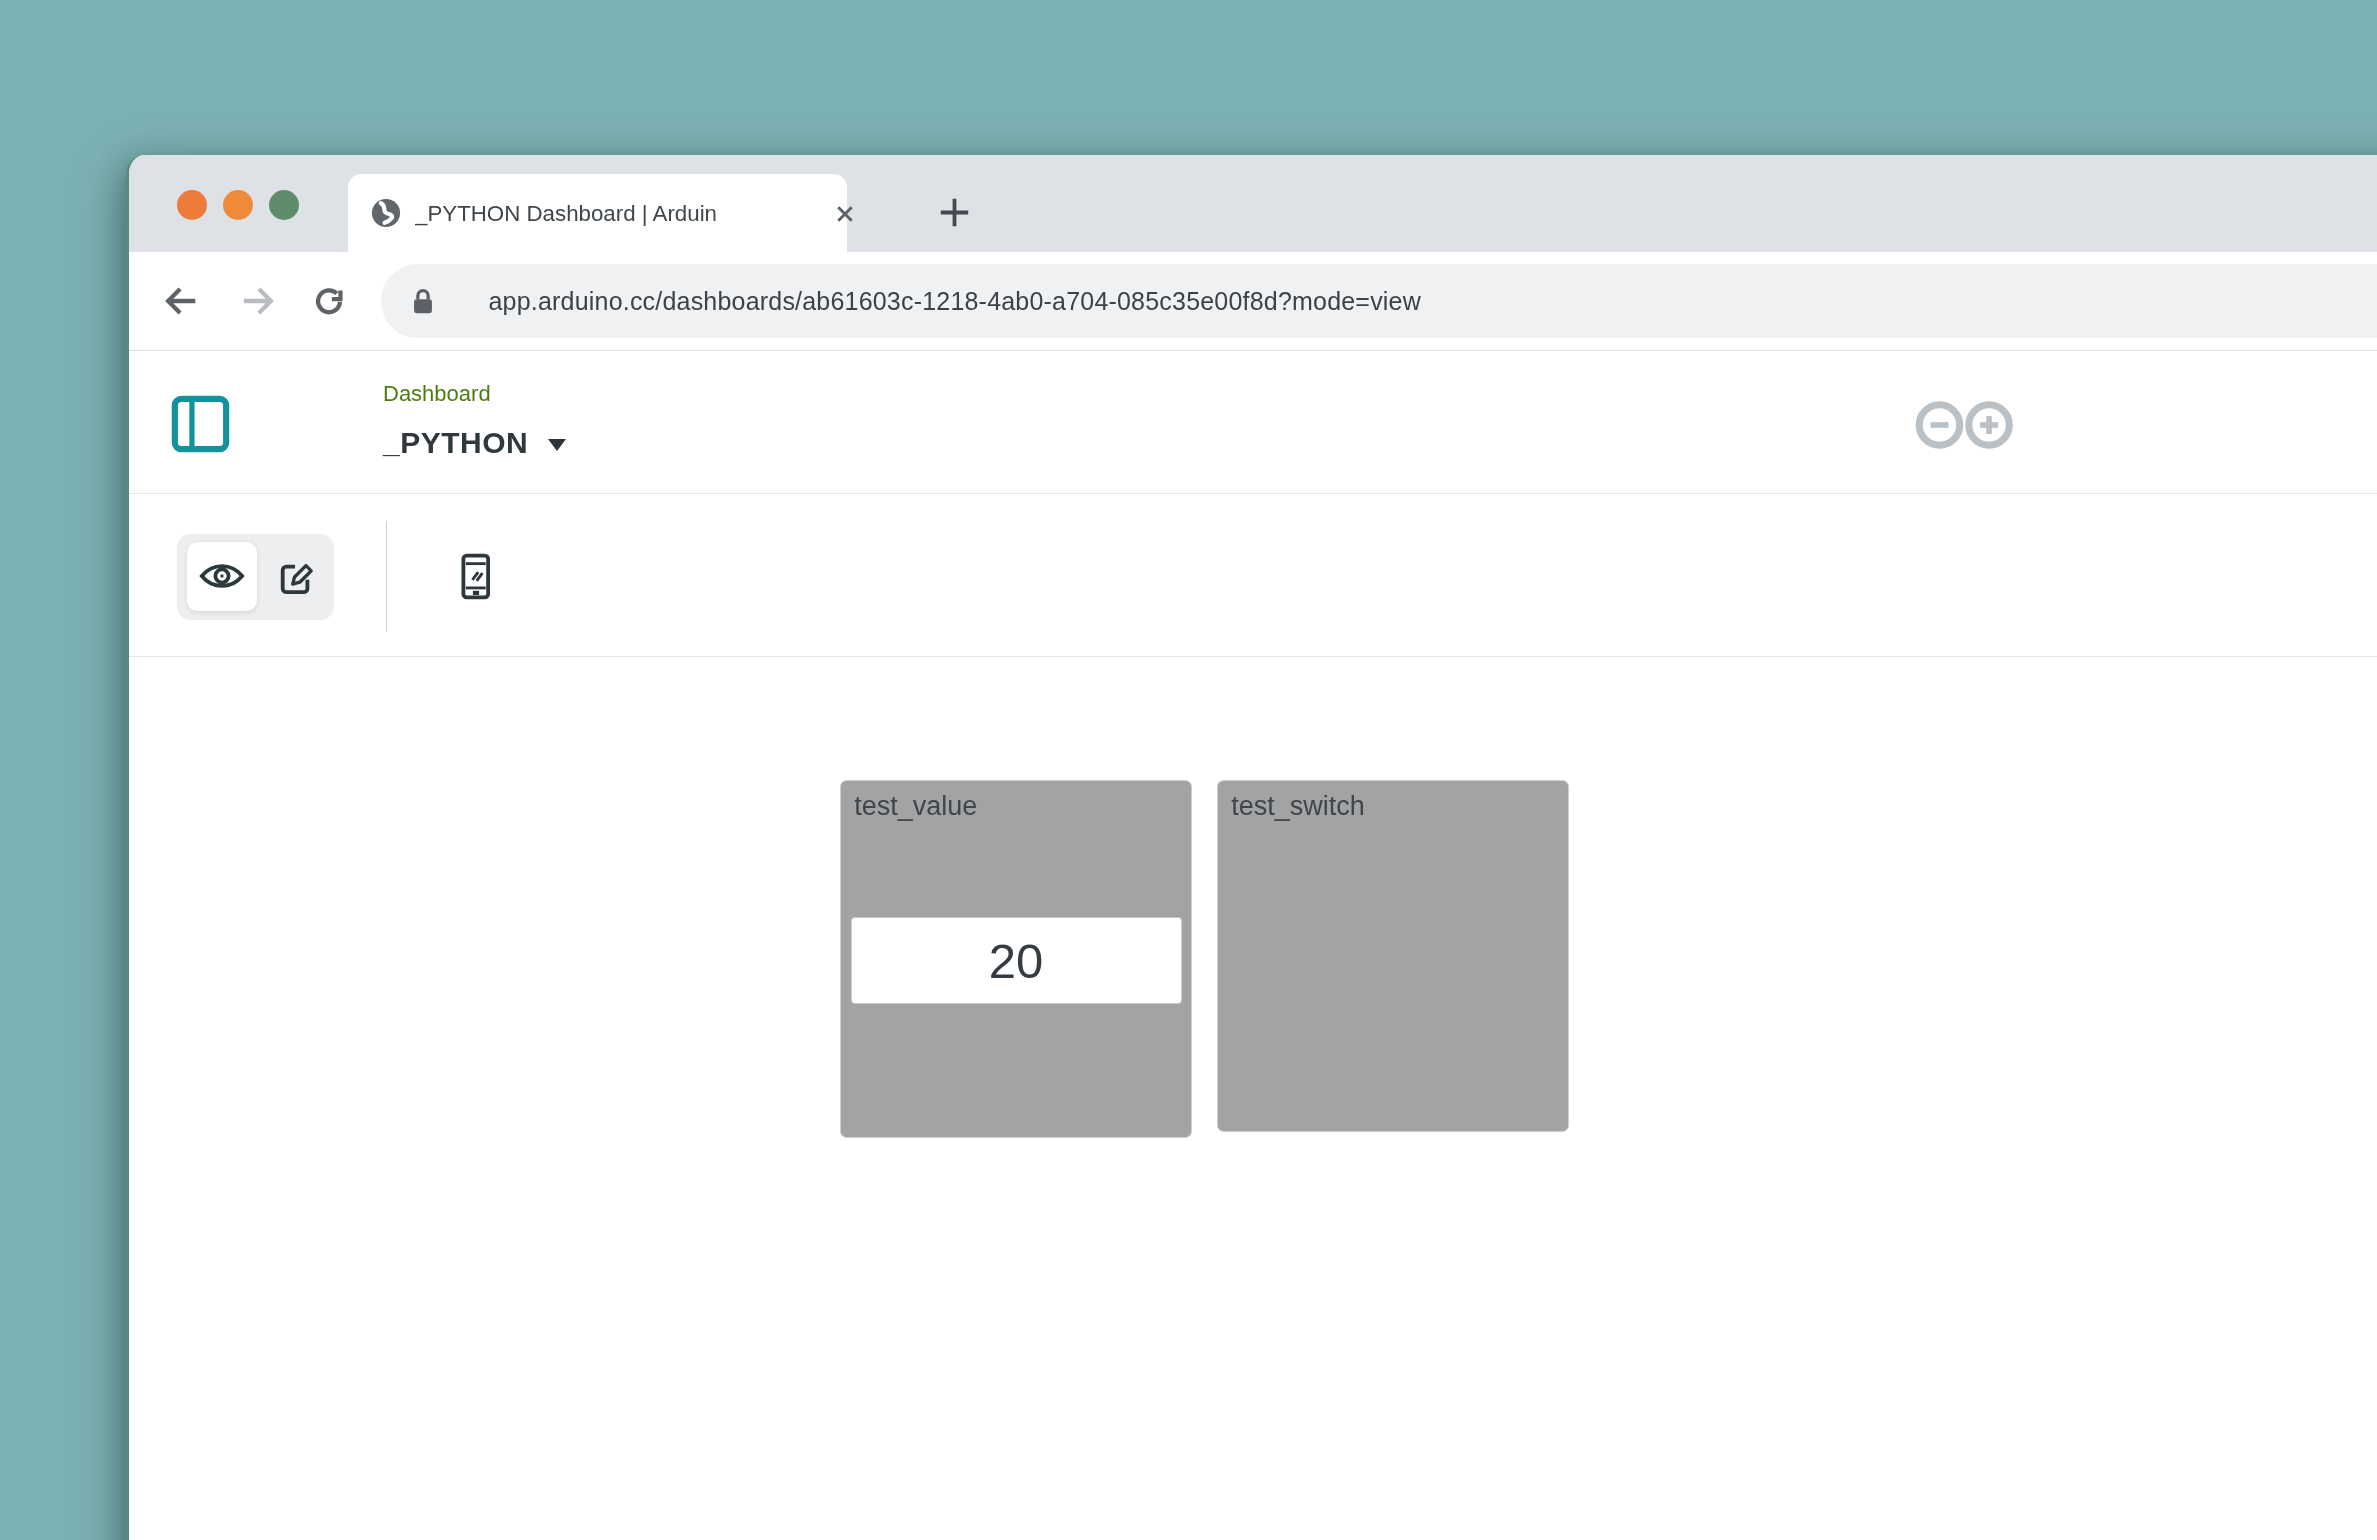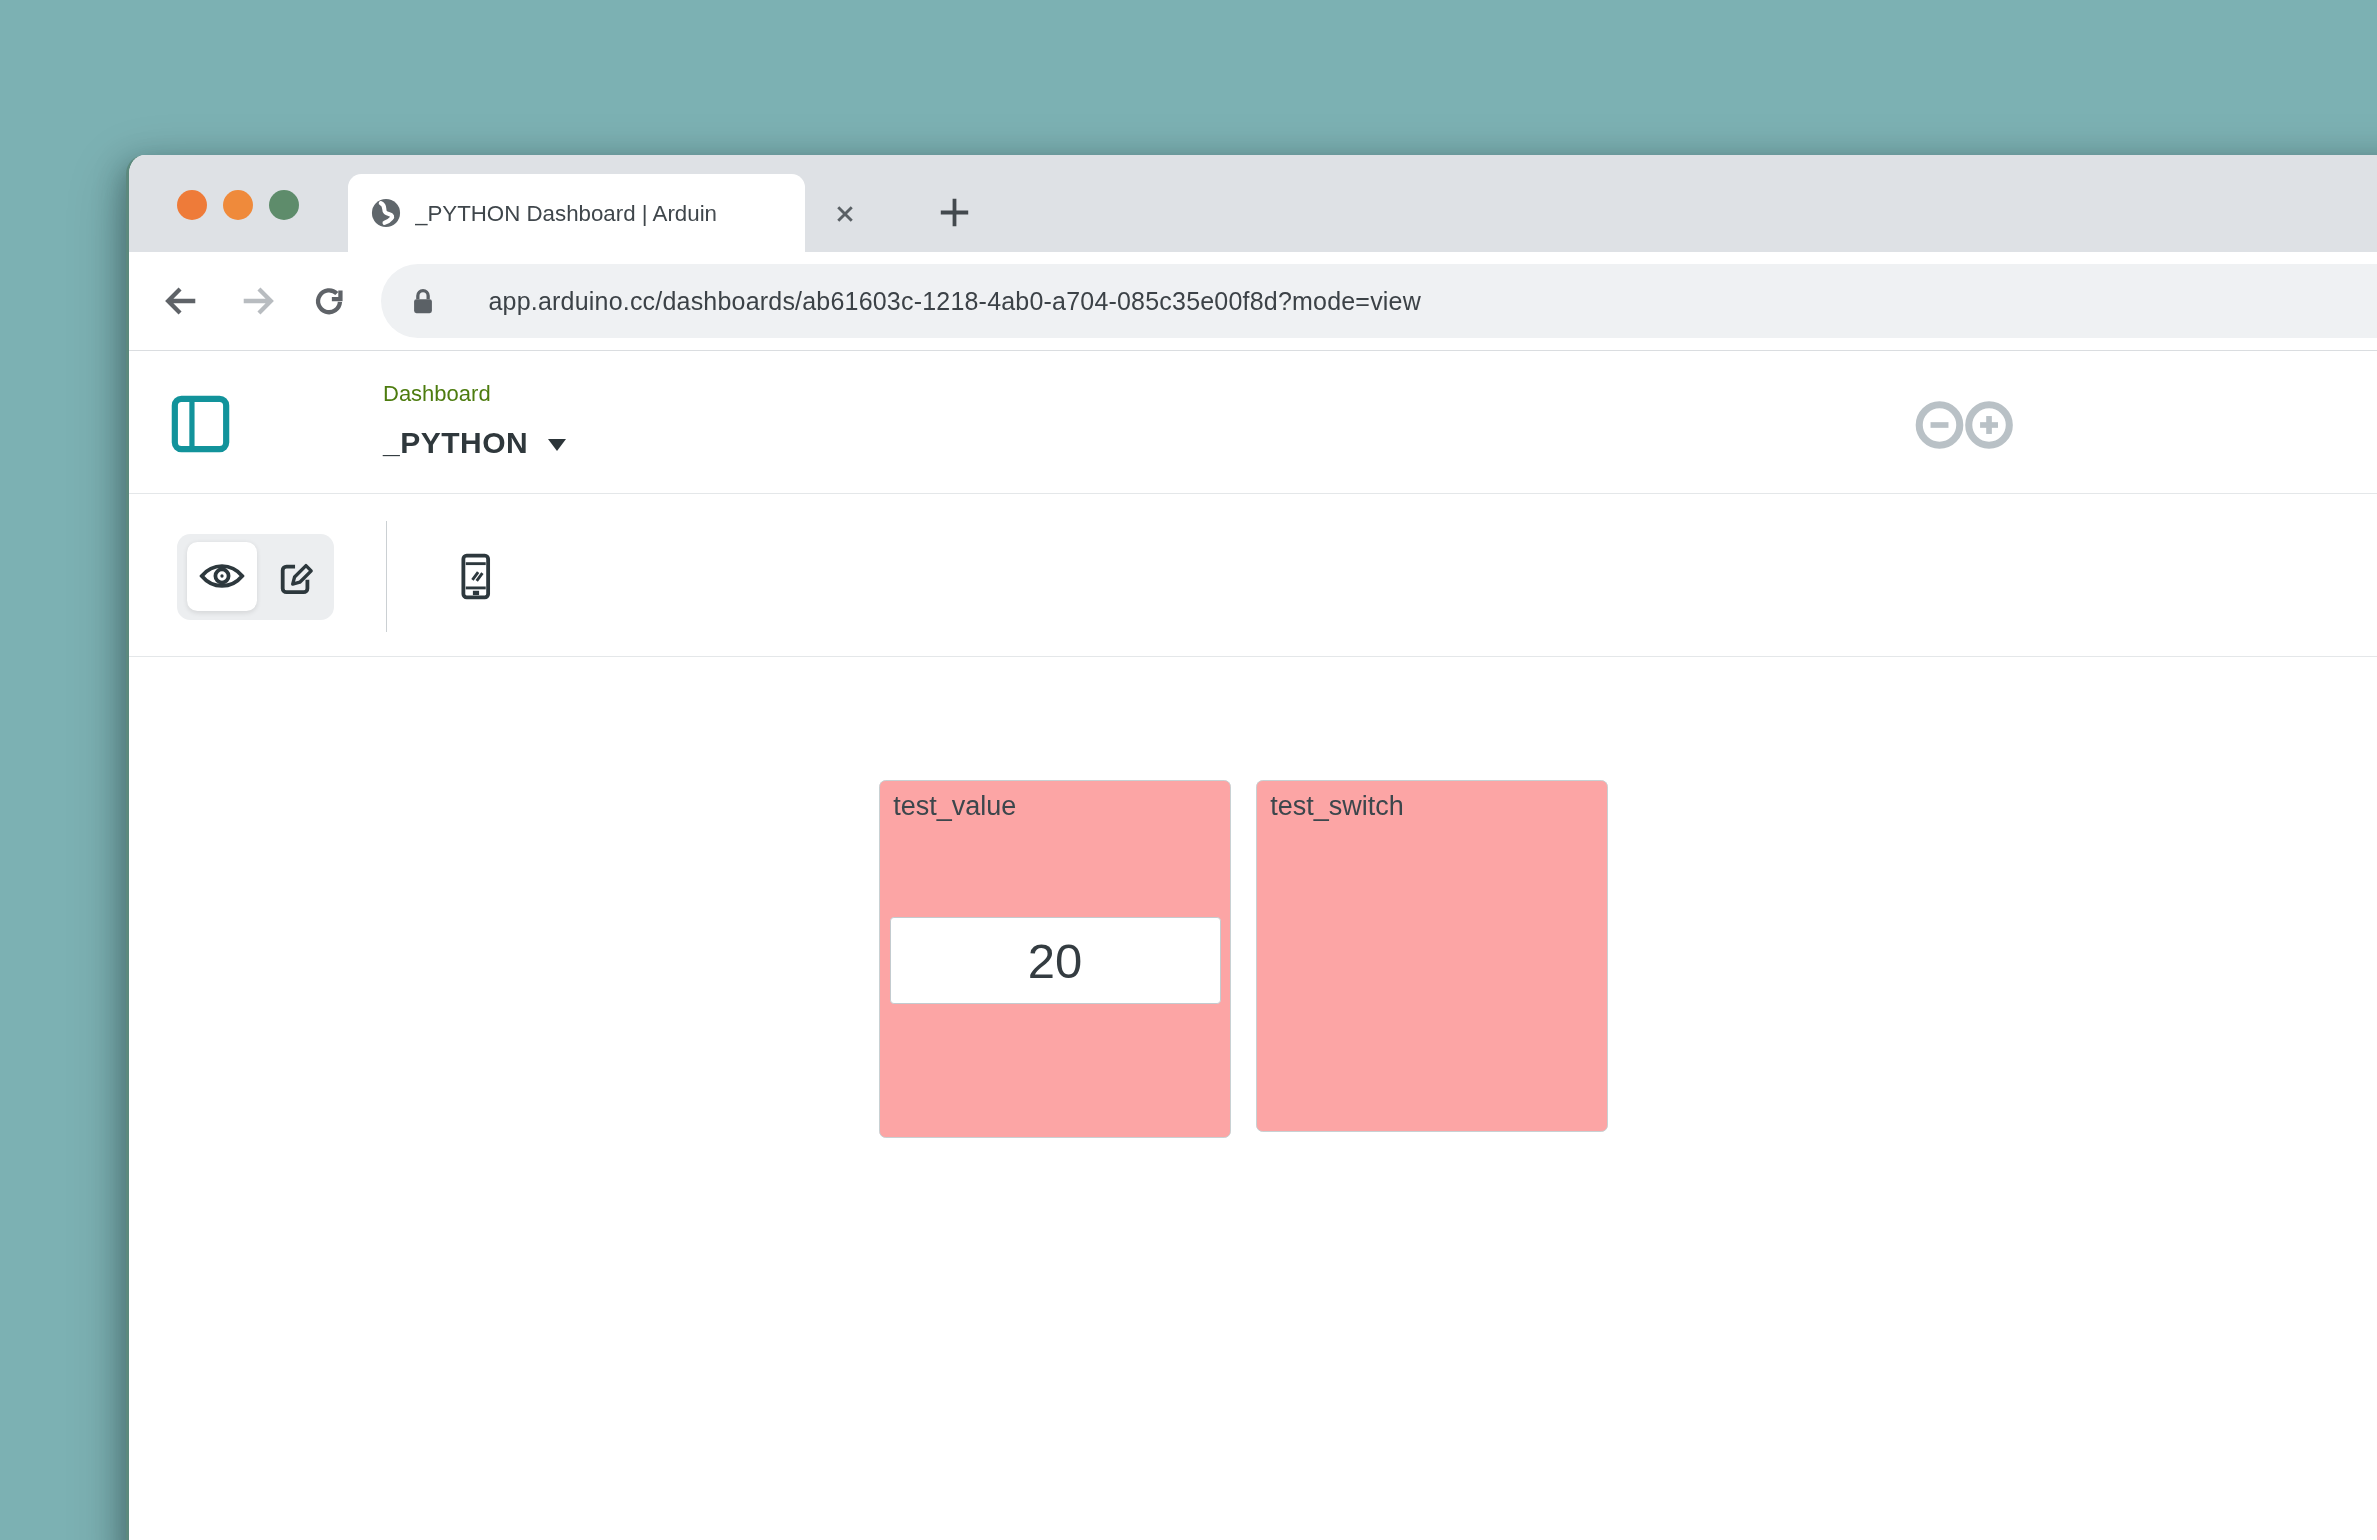--- a/index.html
+++ b/index.html
@@ -19,21 +19,21 @@
     box-shadow:-2.9px 8.6px 28.5px rgba(16,44,42,.35), 0 19px 57px rgba(0,0,0,.25);
     overflow:hidden;
   }
   
   .tabbar{ position:absolute; left:0; top:0; right:0; height:97px; background:#DEE1E5; }
   .light{ position:absolute; top:35px; width:30px; height:30px; border-radius:50%; }
   .light.l1{ left:48px; background:#EE7B39; }
   .light.l2{ left:94px; background:#EF8A3B; }
   .light.l3{ left:140px; background:#5E8C6B; }
   .tab{
-    position:absolute; left:219px; top:18.5px; width:457px; height:79px;
+    position:absolute; left:219px; top:18.5px; width:499px; height:79px;
     background:#fff; border-radius:13.3px 13.3px 0 0;
   }
   .favicon{ position:absolute; left:23px; top:24px; width:30px; height:30px; }
   .tab-title{
     position:absolute; left:67px; top:0; width:409px; height:79px;
     line-height:79px; font-size:22.3px; color:#3F464B; white-space:nowrap; overflow:hidden;
     -webkit-mask-image:linear-gradient(90deg,#000 72%,transparent 96%);
             mask-image:linear-gradient(90deg,#000 72%,transparent 96%);
   }
   .tab-close{ position:absolute; left:484px; top:27px; width:26px; height:26px; cursor:pointer; }
@@ -81,21 +81,21 @@
   }
   .seg-edit{
     position:absolute; left:80px; top:0; width:77px; height:86px;
     display:flex; align-items:center; justify-content:center; cursor:pointer;
   }
   .vdivider{ position:absolute; left:257px; top:27px; width:1.4px; height:111px; background:#CBD0D3; }
   .phone-btn{ position:absolute; left:332px; top:59px; width:29.5px; height:47px; cursor:pointer; }
   
   .content{ position:absolute; left:0; top:502px; right:0; bottom:0; background:#fff; }
   .card{
-    position:absolute; background:#fca5a5; border:1.4px solid #C8D1D3; border-radius:6.7px;margin-left:39px;
+    position:absolute; background:#a3a3a3; border:1.4px solid #C8D1D3; border-radius:6.7px;
   }
   .card.value{ left:711px; top:123px; width:352px; height:358px; }
   .card.switch{ left:1088px; top:123px; width:352px; height:352px;text-align:center; }
   .card-label{ position:absolute; left:13.3px; top:9.5px; font-size:27px; color:#3C464C; }
   .value-box{
     position:absolute; left:9.5px; top:136px; width:331px; height:87px;
     border:1.4px solid #C3CBCF; border-radius:3.8px; background:#fff;
     display:flex; align-items:center; justify-content:center;
     font-size:49px; color:#343C41;
   }

